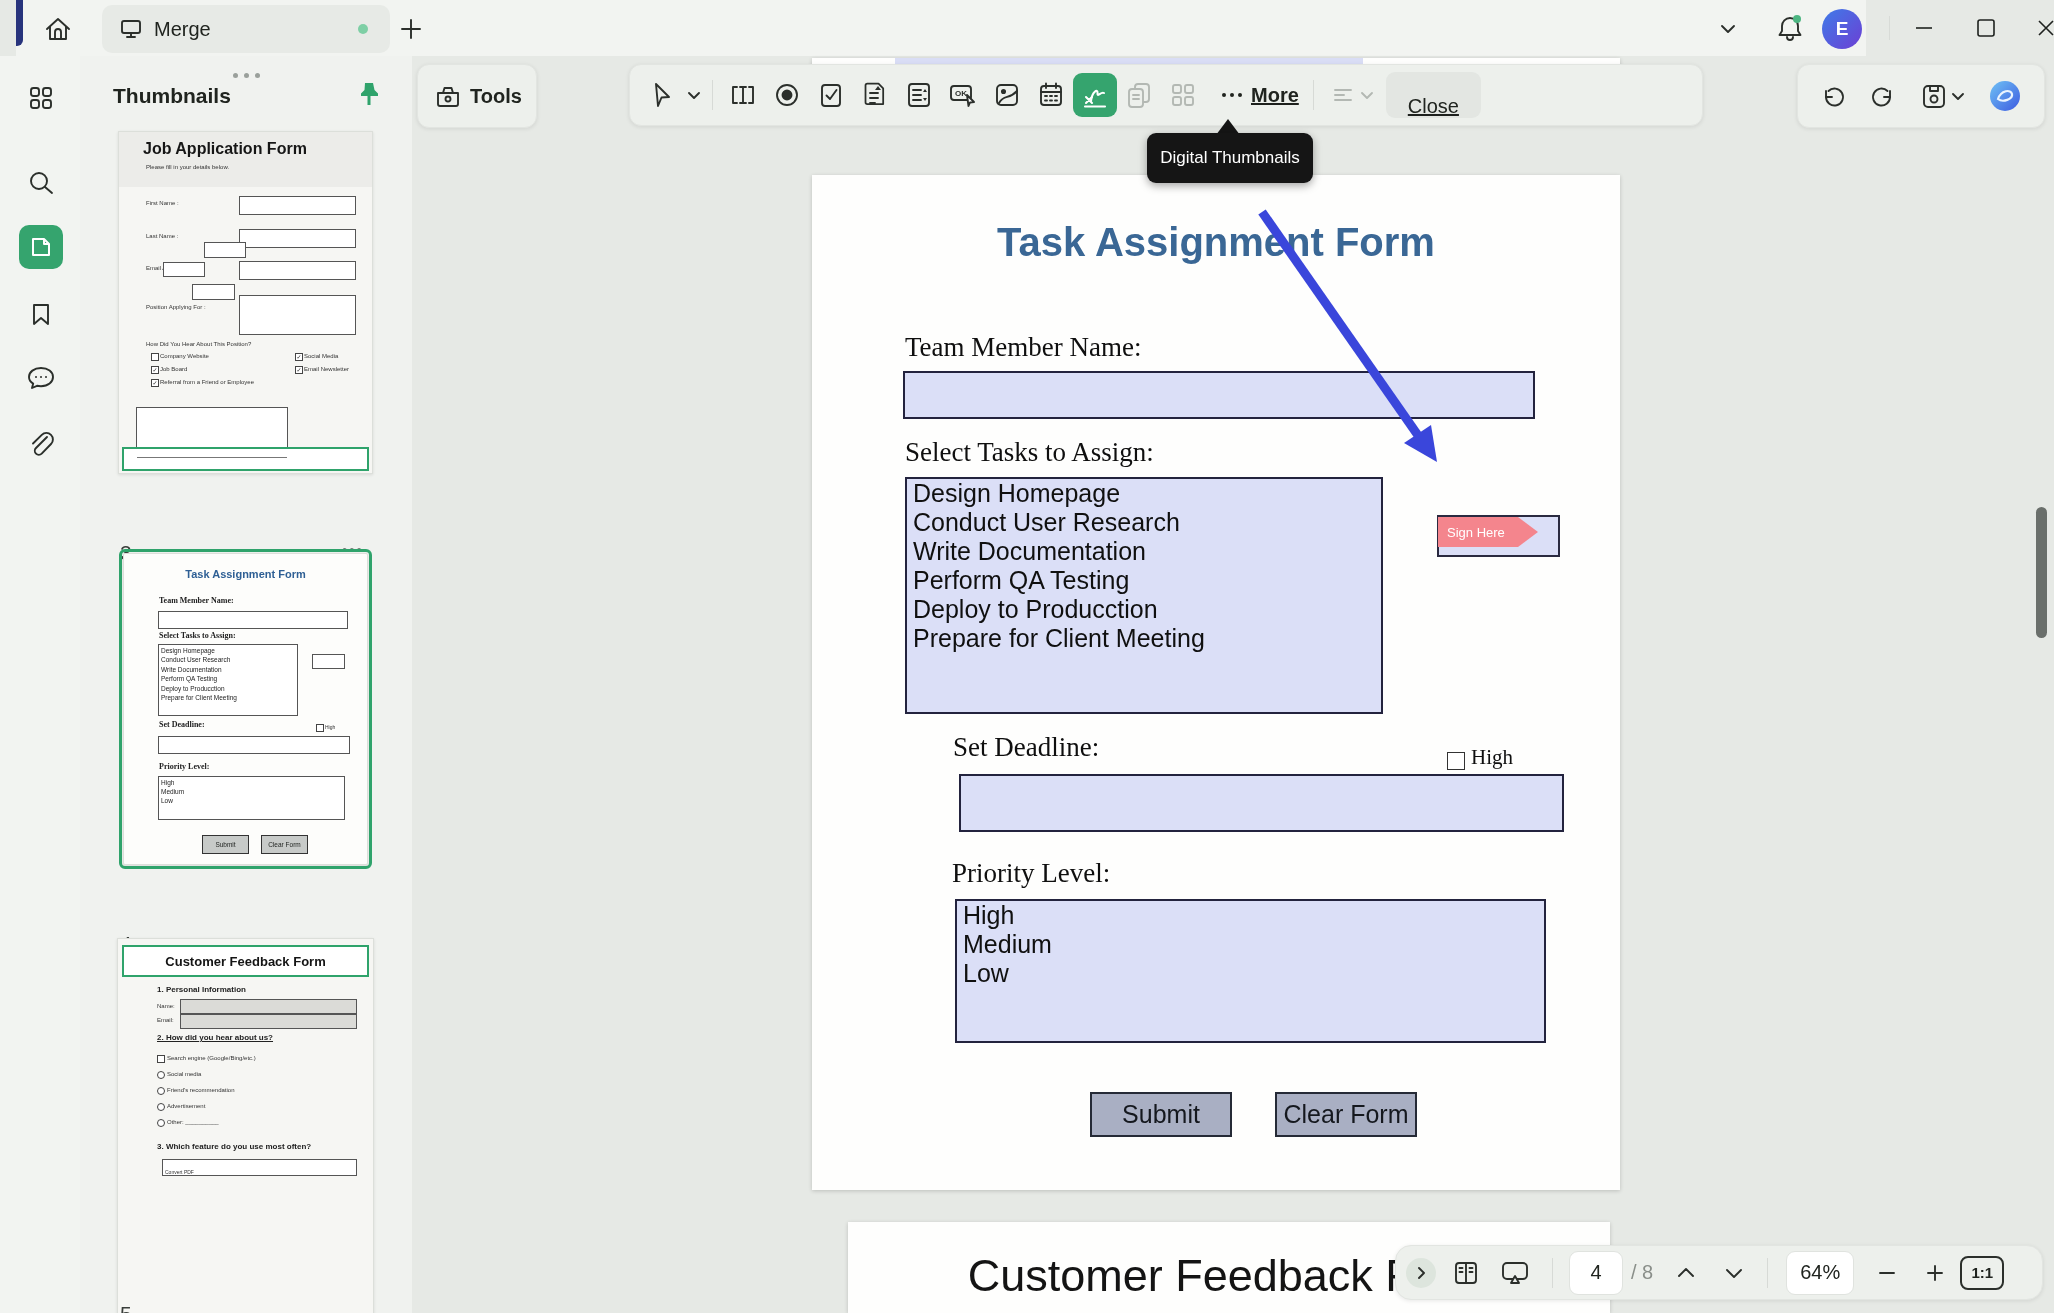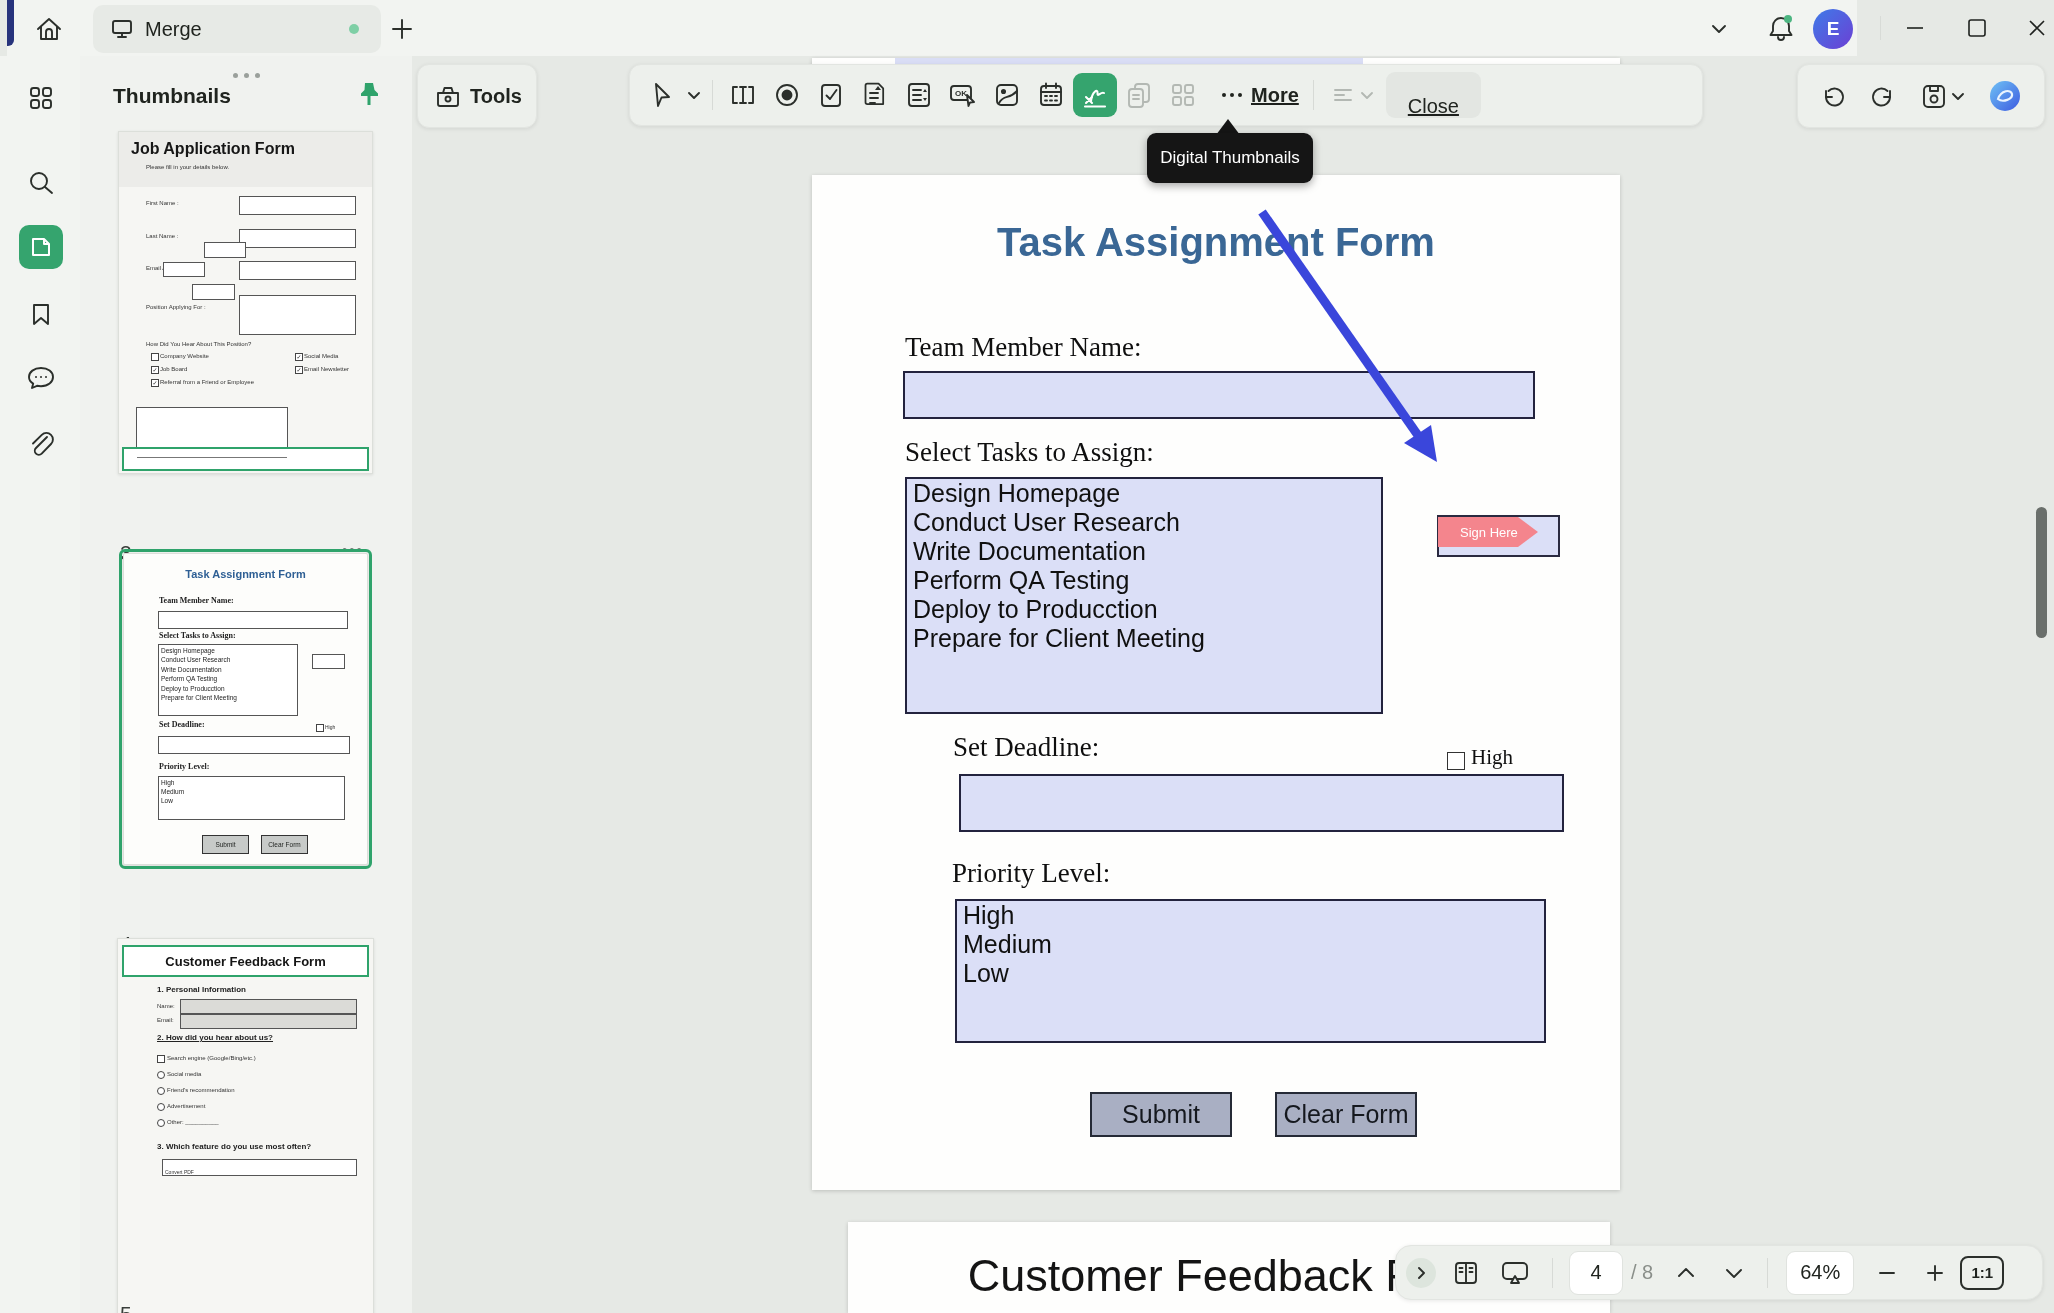--- a/index.html
+++ b/index.html
@@ -4,21 +4,21 @@
 <style>
   html,body{margin:0;padding:0;}
   body{
     width:2054px;height:1313px;position:relative;overflow:hidden;
     font-family:"Liberation Sans",sans-serif;background:#E6E9E5;
     -webkit-font-smoothing:antialiased;color:#1d201d;
   }
   .abs{position:absolute;}
   svg{display:block;}
   
-  #titlebar{left:7px;top:0;width:1850px;height:56px;background:#F2F4F1;}
+  #titlebar{left:16px;top:0;width:1850px;height:56px;background:#F2F4F1;}
   #corner-sliver{left:0;top:0;width:7px;height:46px;background:#27337C;border-bottom-right-radius:6px;}
   .tab{left:86px;top:5px;width:288px;height:48px;background:#E7EAE6;border-radius:10px;display:flex;align-items:center;}
   .tab-label{font-size:20px;color:#20241F;margin-left:10px;}
   .tab-dot{width:10px;height:10px;border-radius:50%;background:#7ECFA5;margin-left:auto;margin-right:22px;}
   .winbtn{stroke:#1f221f;stroke-width:1.6;fill:none;}
   #avatar{left:1806px;top:9px;width:40px;height:40px;border-radius:50%;
     background:linear-gradient(135deg,#3F7BE8,#6C3FD4);color:#fff;font-size:19px;font-weight:bold;
     display:flex;align-items:center;justify-content:center;}
   
   #leftrail{left:0;top:56px;width:80px;height:1257px;background:#F2F4F1;}
@@ -65,21 +65,21 @@
   #bottombar{left:1395px;top:1245px;width:648px;height:55px;border-radius:16px;z-index:50;padding:0 10px;box-sizing:border-box;}
   .bb-input{width:48px;height:40px;background:#FFF;border:1px solid #E0E3DF;border-radius:9px;
     text-align:center;font-size:20px;color:#20241F;font-family:"Liberation Sans",sans-serif;}
   .bb-txt{font-size:20px;color:#8A8F8A;}
   
   #scroll-thumb{left:2036px;top:507px;width:11px;height:131px;background:#6A6F6B;border-radius:6px;z-index:60;}
   
   #sign-widget{left:1437px;top:515px;width:123px;height:42px;background:#DBDFF7;border:2px solid #2A2A40;box-sizing:border-box;z-index:10;}
   #sign-flag{position:absolute;left:-1px;top:0px;width:100px;height:30px;background:#F4858D;
     clip-path:polygon(0 0,80% 0,100% 50%,80% 100%,0 100%);display:flex;align-items:center;}
-  #sign-flag span{color:#fff;font-size:13px;margin-left:22px;}
+  #sign-flag span{color:#fff;font-size:13px;margin-left:9px;}
 </style>
 </head>
 <body>
 
 <div id="titlebar" class="abs">
   <div id="corner-sliver" class="abs"></div>
 
   <div class="abs" style="left:22px;top:9px;width:40px;height:40px;display:flex;align-items:center;justify-content:center;">
     <svg width="32" height="32" viewBox="0 0 32 32" class="ic">
       <path d="M5 16 L16 6 L27 16"></path>
@@ -194,21 +194,21 @@
   <div class="abs panel-title" style="left:33px;top:28px;">Thumbnails</div>
   <div class="abs" style="left:272px;top:22px;">
     <svg width="34" height="34" viewBox="0 0 34 34">
       <path d="M13 5 h8 l1.5 7 3.5 3.5 v2.5 H9 v-2.5 L12.5 12 Z" fill="#2FA36B"></path>
       <path d="M17 18 v9" stroke="#2FA36B" stroke-width="3"></path>
     </svg>
   </div>
 
   <div class="thumb-page abs" style="left:38px;top:75px;width:253px;height:341px;">
     <div class="abs" style="left:0;top:0;width:253px;height:55px;background:#ECECE9;"></div>
-    <div class="abs" style="left:12px;top:8px;font-size:16px;font-weight:bold;color:#161616;">Job Application Form</div>
+    <div class="abs" style="left:24px;top:8px;font-size:16px;font-weight:bold;color:#161616;">Job Application Form</div>
     <div class="abs t-lbl" style="left:27px;top:32px;">Please fill in your details below.</div>
 
     <div class="abs t-lbl" style="left:27px;top:68px;">First Name :</div>
     <div class="abs t-box" style="left:120px;top:64px;width:115px;height:17px;"></div>
 
     <div class="abs t-lbl" style="left:27px;top:101px;">Last Name :</div>
     <div class="abs t-box" style="left:120px;top:97px;width:115px;height:17px;"></div>
     <div class="abs t-box" style="left:85px;top:110px;width:40px;height:14px;"></div>
 
     <div class="abs t-lbl" style="left:27px;top:133px;">Email A</div>

